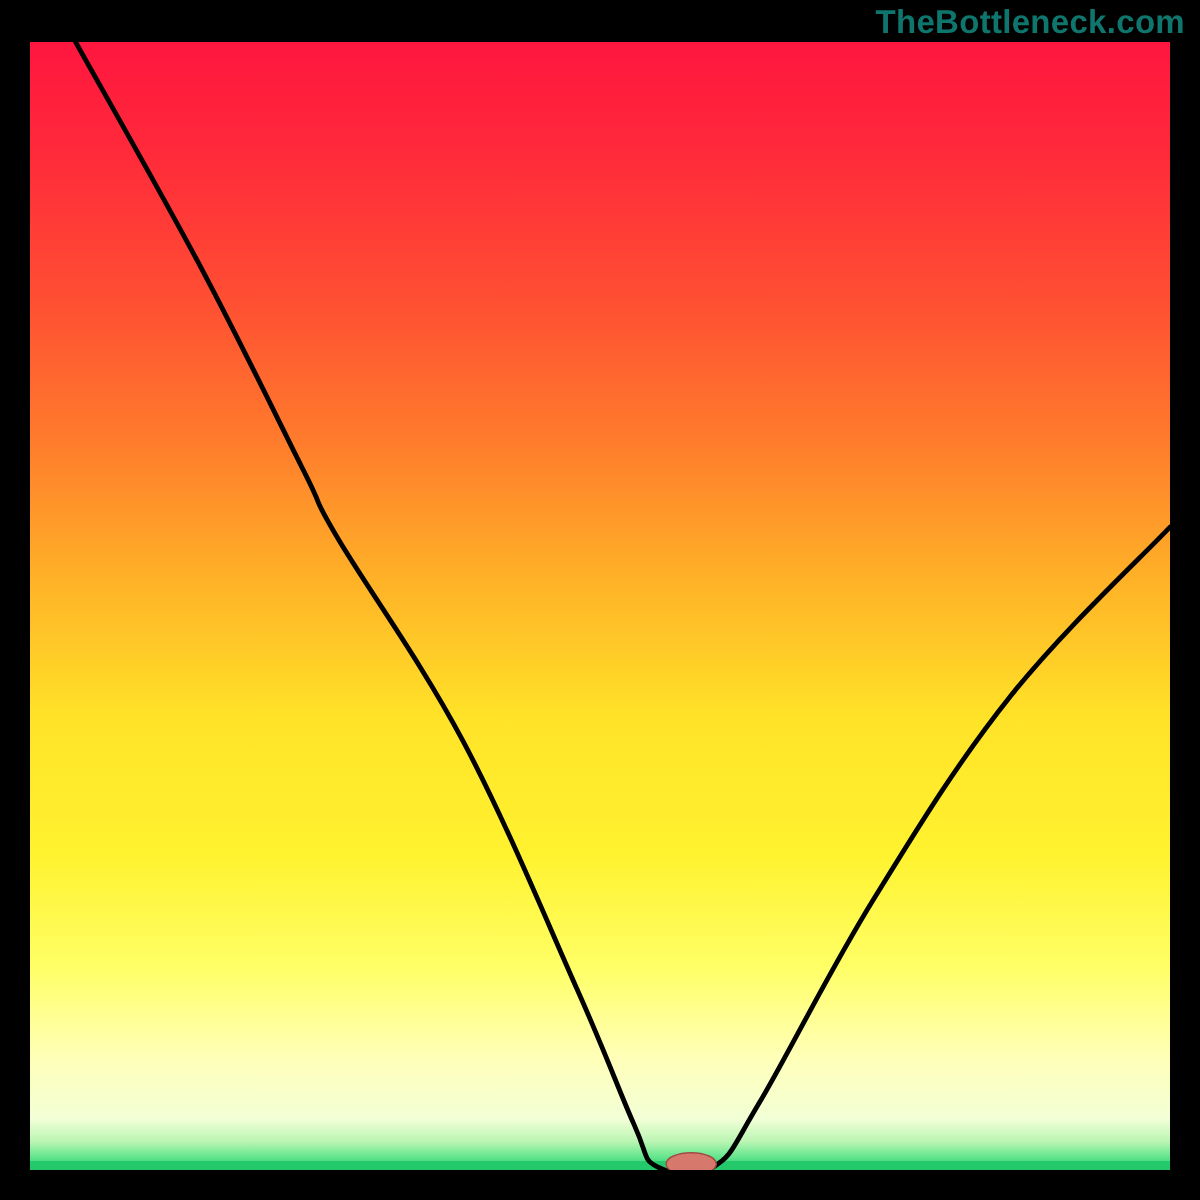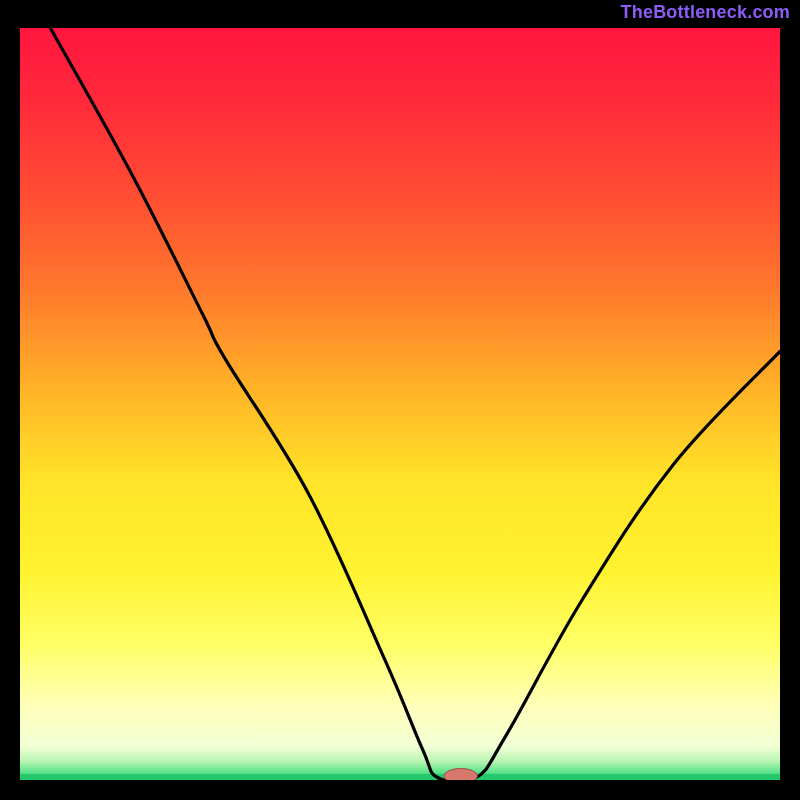--- a/index.html
+++ b/index.html
@@ -14,22 +14,22 @@
   .frame {
     position: relative;
     width: 800px;
     height: 800px;
     background: #000;
   }
   .watermark {
     position: absolute;
     top: 2px;
     right: 10px;
-    color: #8b5cf6;
-    font-size: 18px;
+    color: #0f766e;
+    font-size: 22px;
     font-weight: 600;
     letter-spacing: 0.2px;
     user-select: none;
   }
   .plot {
     position: absolute;
     left: 20px;
     top: 28px;
     width: 760px;
     height: 752px;

